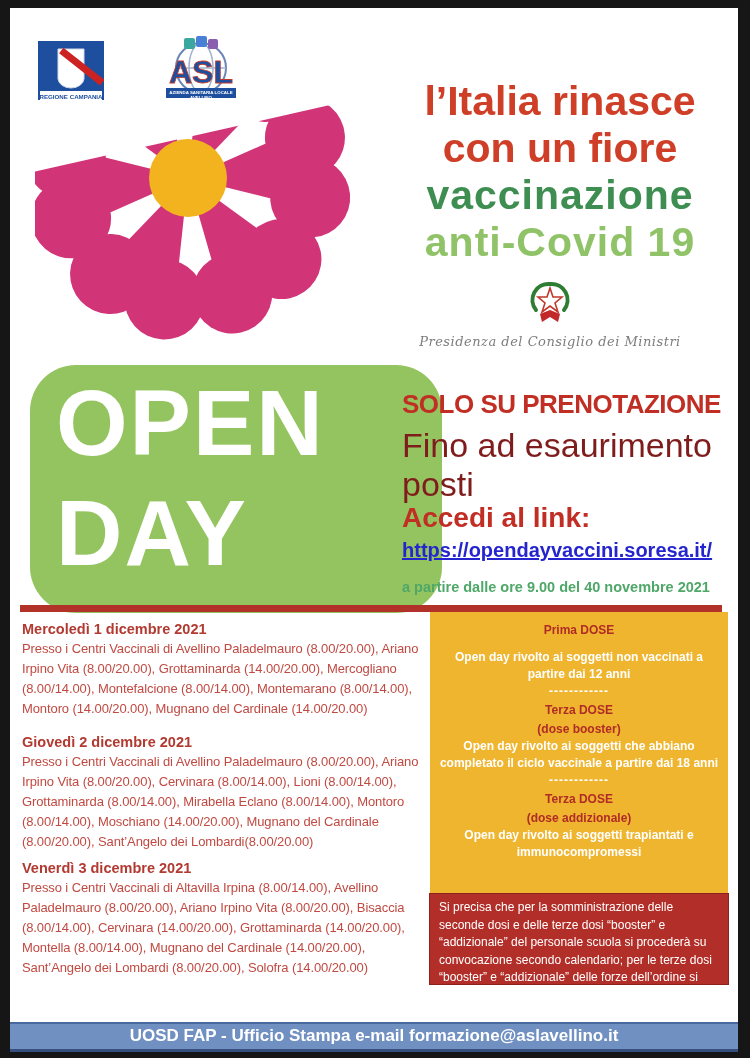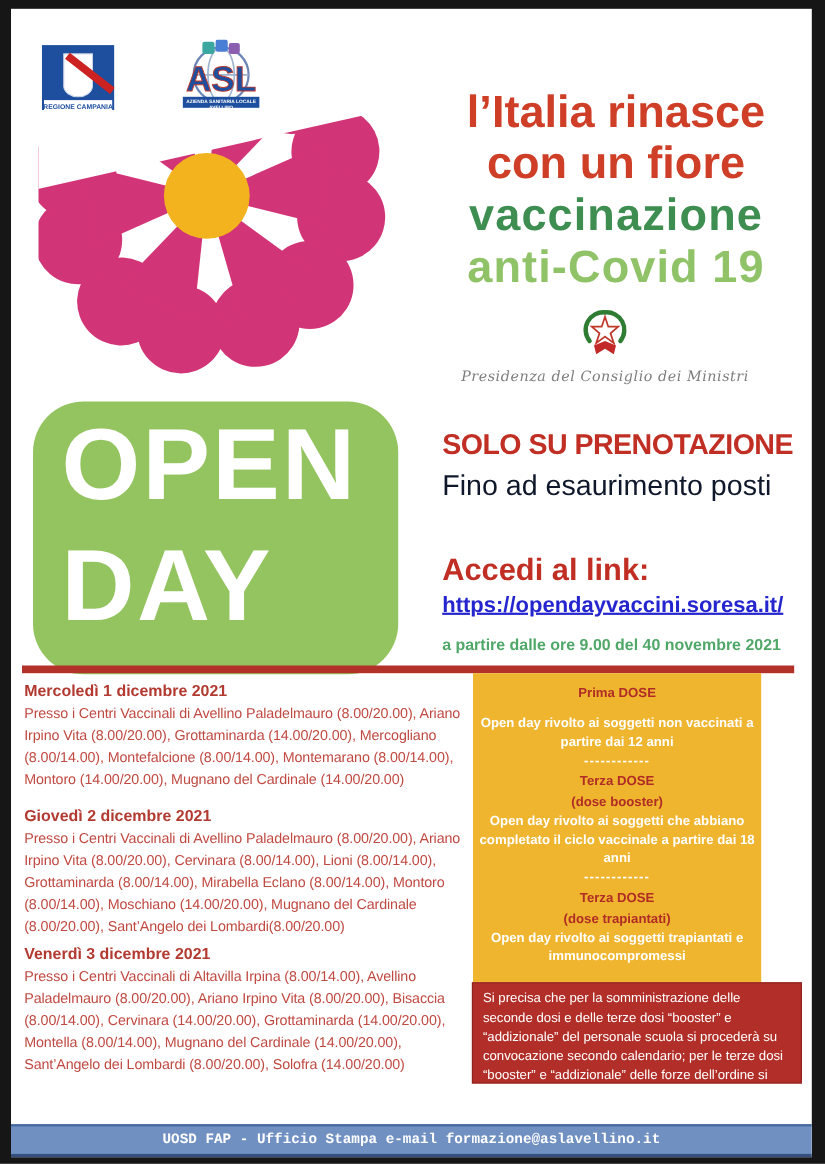--- a/index.html
+++ b/index.html
@@ -24,51 +24,51 @@
   .campaign-title { position:absolute; left:375px; top:70px; width:350px; font-weight:bold; font-size:41px; line-height:47px; letter-spacing:0px;text-align:center; }
   .ct1,.ct2 { color:#cf3f27; }
   .ct3 { color:#3e8e51; letter-spacing:1px; }
   .ct4 { color:#90c368; letter-spacing:1px; }
   
   .flower { position:absolute; left:25px; top:92px; width:330px; height:266px; }
   
   .gov { position:absolute; left:405px; top:272px; width:270px; text-align:center; }
   .gov-caption { margin-top:2px; font-family:"DejaVu Serif", serif; font-style:italic; font-size:13px; color:#7d7d7d; letter-spacing:0.5px; }
   
-  .openday-box { position:absolute; left:20px; top:357px; width:332px; height:248px; background:#94c45f; border-radius:46px; }
+  .openday-box { position:absolute; left:20px; top:357px; width:412px; height:248px; background:#94c45f; border-radius:46px; }
   .openday-box .w1, .openday-box .w2 {
     position:absolute; left:26px; color:#ffffff; font-weight:bold; font-size:92px; line-height:1; letter-spacing:2px;
   }
   .openday-box .w1 { top:12px; }
   .openday-box .w2 { top:122px; }
   
   .booking-heading { position:absolute; left:392px; top:381px; width:336px; font-size:26px; font-weight:bold; color:#c02e24; letter-spacing:-0.5px; }
-  .booking-sub { position:absolute; left:392px; top:418px; width:336px; font-size:26px; color:#0f172a; }
+  .booking-sub { position:absolute; left:392px; top:418px; width:336px; font-size:34px; color:#7f1d1d; }
   .booking-link-label { position:absolute; left:392px; top:494px; width:336px; font-size:28px; font-weight:bold; color:#c02e24; }
   .booking-link { position:absolute; left:392px; top:531px; width:336px; font-size:20px; font-weight:bold; color:#2525cf; text-decoration:underline; }
   .booking-note { position:absolute; left:392px; top:571px; width:336px; font-size:14.5px; font-weight:bold; color:#4fa768; }
   
   .red-line { position:absolute; left:10px; top:597px; width:702px; height:7px; background:#b23129; }
   
   .schedule { position:absolute; left:12px; top:611px; width:405px; }
   .schedule-block { }
   .schedule-block.b1 { margin-bottom:13px; }
   .schedule-block.b2 { margin-bottom:6px; }
   .schedule-date { font-size:14.5px; font-weight:bold; color:#b23a31; line-height:20px; }
   .schedule-text { font-size:13px; color:#c04a42; line-height:20px; letter-spacing:-0.1px; }
   
-  .dose-box { position:absolute; left:420px; top:604px; width:262px; height:281px; background:#efb52f; text-align:center; padding:8px 5px 0 5px; font-weight:bold; font-size:12px; line-height:17px; }
+  .dose-box { position:absolute; left:420px; top:604px; width:298px; height:281px; background:#efb52f; text-align:center; padding:8px 5px 0 5px; font-weight:bold; font-size:12px; line-height:17px; }
   .dose-title { color:#b02c26; margin-top:2px; }
   .dose-body { color:#ffffff; margin-top:10px; }
   .dose-body.tight { margin-top:0; }
   .dose-divider { color:#ffffff; letter-spacing:1px; }
   
   .notice-box { position:absolute; left:419px; top:885px; width:300px; height:92px; background:#b12f28; border:1px solid #8f221d; color:#ffffff; font-size:12px; line-height:17.5px; padding:5px 9px; }
   
-  .footer-bar { position:absolute; left:0; top:1014px; width:728px; height:30px; background:#7190c2; border-top:2px solid #47699e; border-bottom:3px solid #35507e; color:#ffffff; font-weight:bold; font-size:13px; text-align:center; line-height:24px;font-family:Liberation Mono, monospace; }
+  .footer-bar { position:absolute; left:0; top:1014px; width:728px; height:30px; background:#7190c2; border-top:2px solid #47699e; border-bottom:3px solid #35507e; color:#ffffff; font-weight:bold; font-size:17px; text-align:center; line-height:24px; }
 </style>
 </head>
 <body>
 
 <div class="page">
 
   <svg class="regione-logo" viewBox="0 0 66 64">
     <rect x="0" y="0" width="66" height="64" fill="#1e4f9e"></rect>
     <path d="M20 8 h26 v30 a13 10 0 0 1 -13 9 a13 10 0 0 1 -13 -9 Z" fill="#ffffff" stroke="#cfd8e8" stroke-width="1"></path>
     <rect x="14" y="16" width="52" height="7" fill="#cc2222" transform="rotate(38 33 28)"></rect>
@@ -178,21 +178,21 @@
 
   <div class="dose-box">
     <div class="dose-title">Prima DOSE</div>
     <div class="dose-body">Open day rivolto ai soggetti non vaccinati a partire dai 12 anni</div>
     <div class="dose-divider">------------</div>
     <div class="dose-title">Terza DOSE</div>
     <div class="dose-title">(dose booster)</div>
     <div class="dose-body tight">Open day rivolto ai soggetti che abbiano completato il ciclo vaccinale a partire dai 18 anni</div>
     <div class="dose-divider">------------</div>
     <div class="dose-title">Terza DOSE</div>
-    <div class="dose-title">(dose trapiantati)</div>
+    <div class="dose-title">(dose addizionale)</div>
     <div class="dose-body tight">Open day rivolto ai soggetti trapiantati e immunocompromessi</div>
   </div>
 
   <div class="notice-box">Si precisa che per la somministrazione delle seconde dosi e delle terze dosi “booster” e “addizionale” del personale scuola si procederà su convocazione secondo calendario; per le terze dosi “booster” e “addizionale” delle  forze dell’ordine si procederà secondo il programma condiviso con la Prefettura.</div>
 
   <div class="footer-bar">UOSD FAP - Ufficio Stampa e-mail formazione@aslavellino.it</div>
 
 </div>
 
 </body></html>

